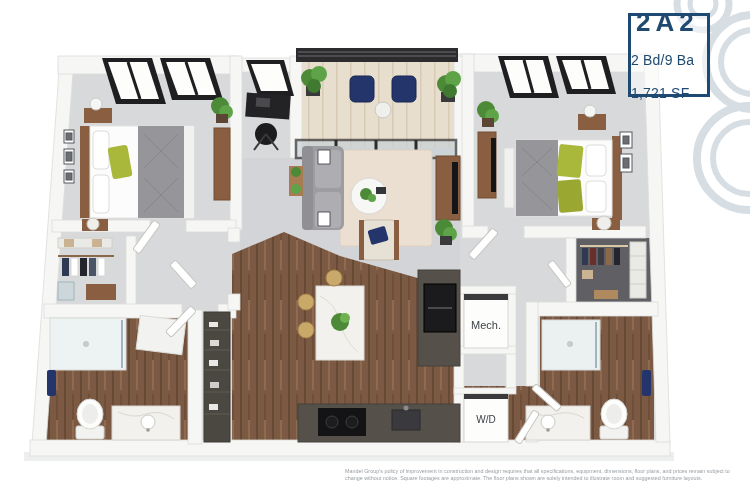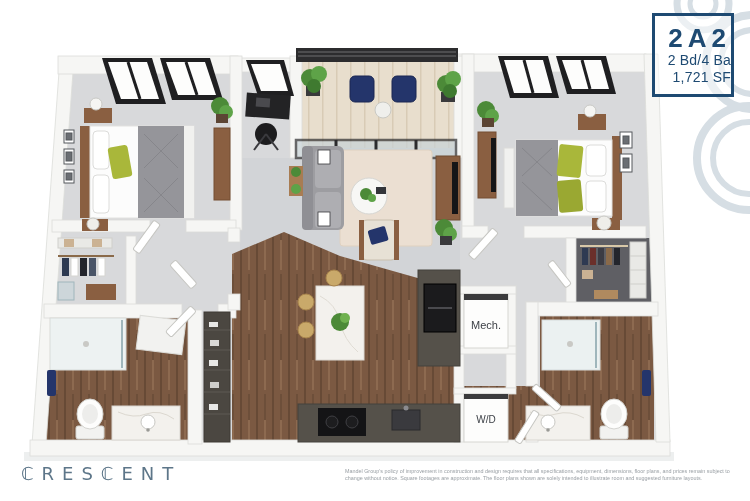--- a/index.html
+++ b/index.html
@@ -1,23 +1,23 @@
 <!DOCTYPE html>
 <html><head>
 <meta charset="utf-8">
 <style>
   html,body{margin:0;padding:0;background:#ffffff;}
   #stage{position:relative;width:750px;height:501px;background:#ffffff;overflow:hidden;
          font-family:"Liberation Sans",sans-serif;}
   #plan-svg{position:absolute;left:0;top:0;}
   
-  .badge{position:absolute;left:652px;top:13px;width:76px;height:78px;
+  .badge{position:absolute;left:628px;top:13px;width:76px;height:78px;
          border:3px solid #1e4a72;background:rgba(255,255,255,.55);
-         display:flex;flex-direction:column;align-items:flex-end;justify-content:center;
-         color:#1e4a72;text-align:center;}
+         display:flex;flex-direction:column;align-items:flex-start;justify-content:center;
+         color:#1e4a72;text-align:center;gap:16px;}
   .badge .code{font-size:26px;font-weight:700;letter-spacing:5px;line-height:1.05;
                padding-left:5px;}
   .badge .sub{font-size:14px;font-weight:500;letter-spacing:.2px;line-height:1.2;}
   
   .logo{position:absolute;left:21px;top:463px;font-family:"DejaVu Sans",sans-serif;
         font-size:18px;font-weight:400;letter-spacing:8px;color:#5d7689;}
   
   .disclaimer{position:absolute;left:345px;top:468px;width:402px;
               font-size:5.4px;line-height:1.25;color:#989ea3;text-align:left;}
   svg text.plan-label{font-family:"Liberation Sans",sans-serif;fill:#3b3f45;}
@@ -411,21 +411,20 @@
     </g>
     <rect x="47" y="370" width="9" height="26" rx="2" fill="#24356b"></rect>
     <rect x="188" y="308" width="8" height="36" rx="2" fill="#ffffff" stroke="#c6c6c2" transform="rotate(44 192 310)"></rect>
   </g>
 
   <rect x="514" y="406" width="7" height="36" rx="2" fill="#ffffff" stroke="#c6c6c2" transform="rotate(32 517 442)"></rect>
 </svg>
 
 <div class="badge">
   <div class="code">2A2</div>
-  <div class="sub">2 Bd/4 Ba</div>
+  <div class="sub">2 Bd/9 Ba</div>
   <div class="sub">1,721 SF</div>
 </div>
 
-<div class="logo">ℂRESℂENT</div>
 
 <div class="disclaimer">Mandel Group's policy of improvement in construction and design requires that all specifications, equipment, dimensions, floor plans, and prices remain subject to change without notice. Square footages are approximate. The floor plans shown are solely intended to illustrate room and suggested furniture layouts.</div>
 
 </div>
 
 </body></html>

